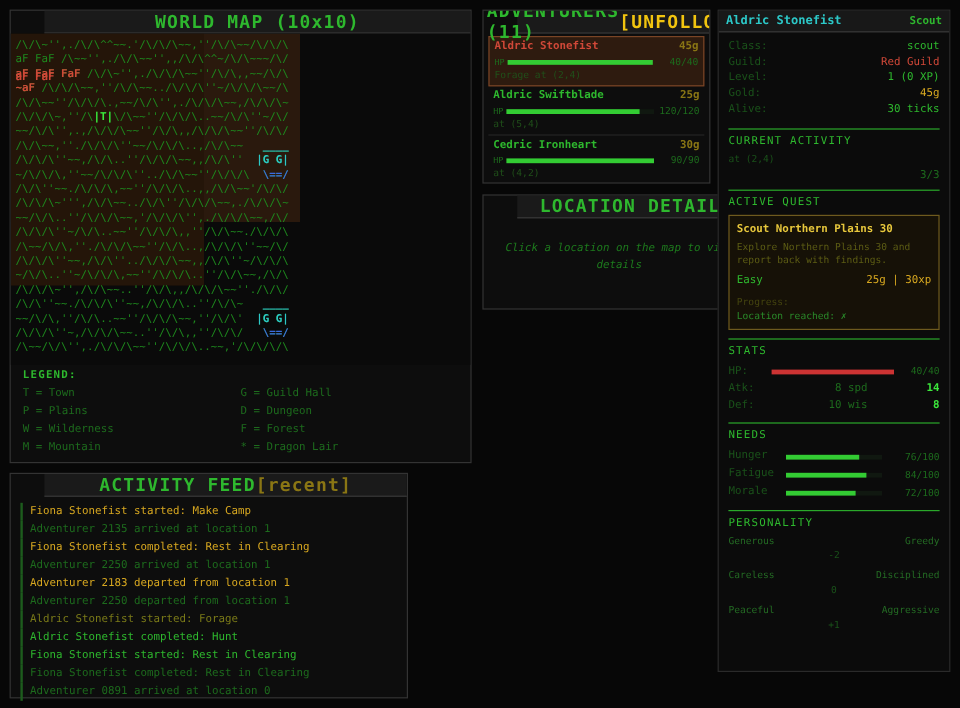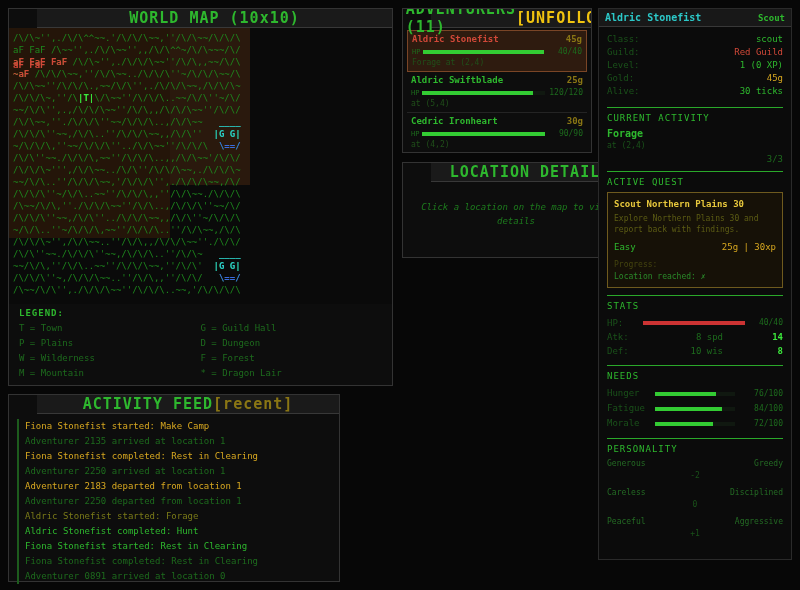--- a/index.html
+++ b/index.html
@@ -249,21 +249,20 @@
         <span class="t-yellow">45g</span>
       </div>
       <div class="inforow">
         <span class="t-faint">Alive:</span>
         <span class="t-green">30 ticks</span>
       </div>
     </div>
 
   <div class="sect">
     <h3>CURRENT ACTIVITY</h3>
-    <div class="act-name">Forage</div>
     <div class="act-sub">at (2,4)</div>
     <div class="act-prog">3/3</div>
   </div>
 
   <div class="sect">
     <h3>ACTIVE QUEST</h3>
     <div class="quest">
       <div class="q-title">Scout Northern Plains 30</div>
       <div class="q-desc">Explore Northern Plains 30 and report back with findings.</div>
       <div class="q-row">

